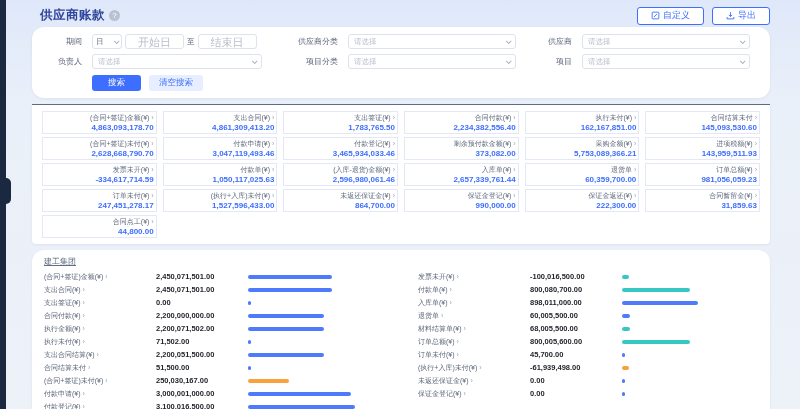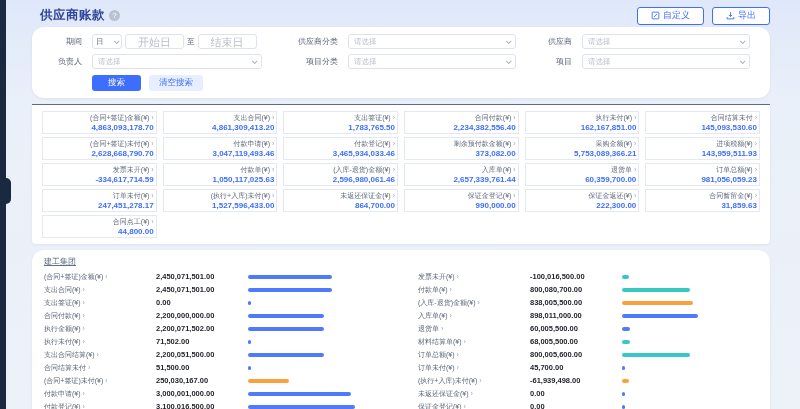--- a/index.html
+++ b/index.html
@@ -348,27 +348,20 @@
               </div>
             </div>
             <div class="g-row">
               <div class="g-label">付款单(¥) <span class="chev">›</span></div>
               <div class="g-value">800,080,700.00</div>
               <div class="g-bar-wrap">
                 <div class="g-bar" style="width: 50%; background: rgb(56, 200, 196);"></div>
               </div>
             </div>
             <div class="g-row">
-              <div class="g-label">(入库-退货)金额(¥) <span class="chev">›</span></div>
-              <div class="g-value">838,005,500.00</div>
-              <div class="g-bar-wrap">
-                <div class="g-bar" style="width: 52%; background: rgb(249, 161, 60);"></div>
-              </div>
-            </div>
-            <div class="g-row">
               <div class="g-label">入库单(¥) <span class="chev">›</span></div>
               <div class="g-value">898,011,000.00</div>
               <div class="g-bar-wrap">
                 <div class="g-bar" style="width: 56%; background: rgb(77, 123, 251);"></div>
               </div>
             </div>
             <div class="g-row">
               <div class="g-label">退货单 <span class="chev">›</span></div>
               <div class="g-value">60,005,500.00</div>
               <div class="g-bar-wrap">

